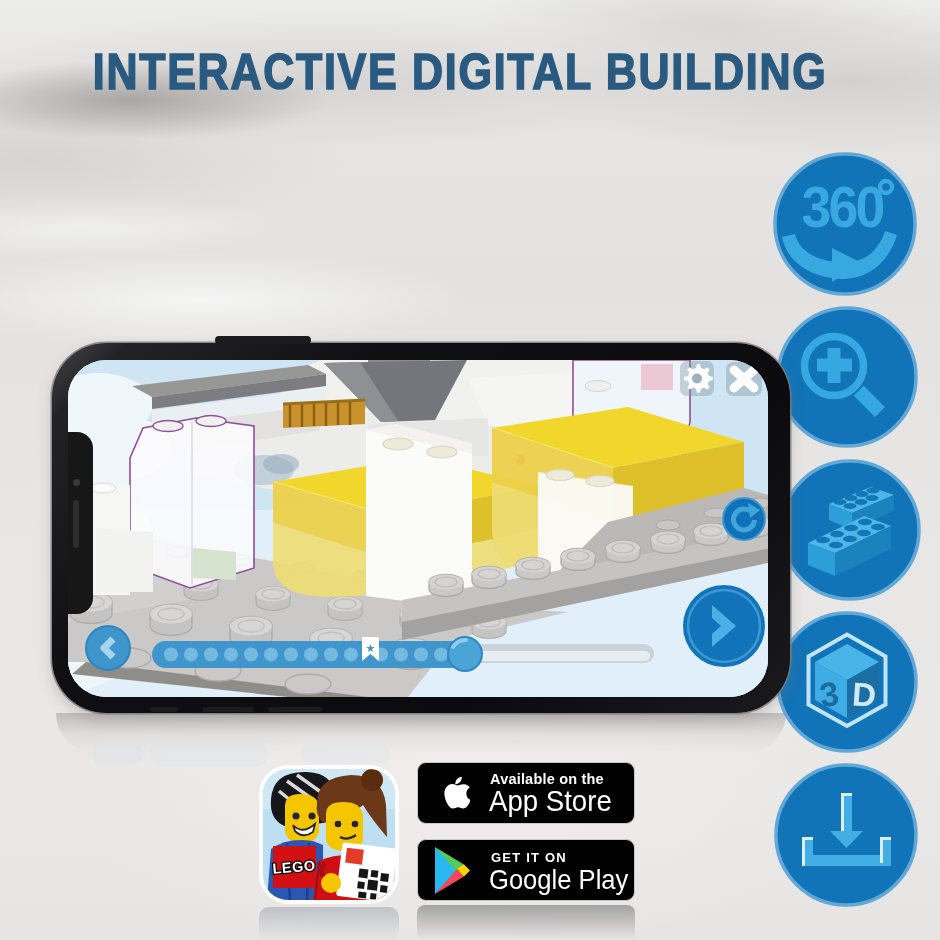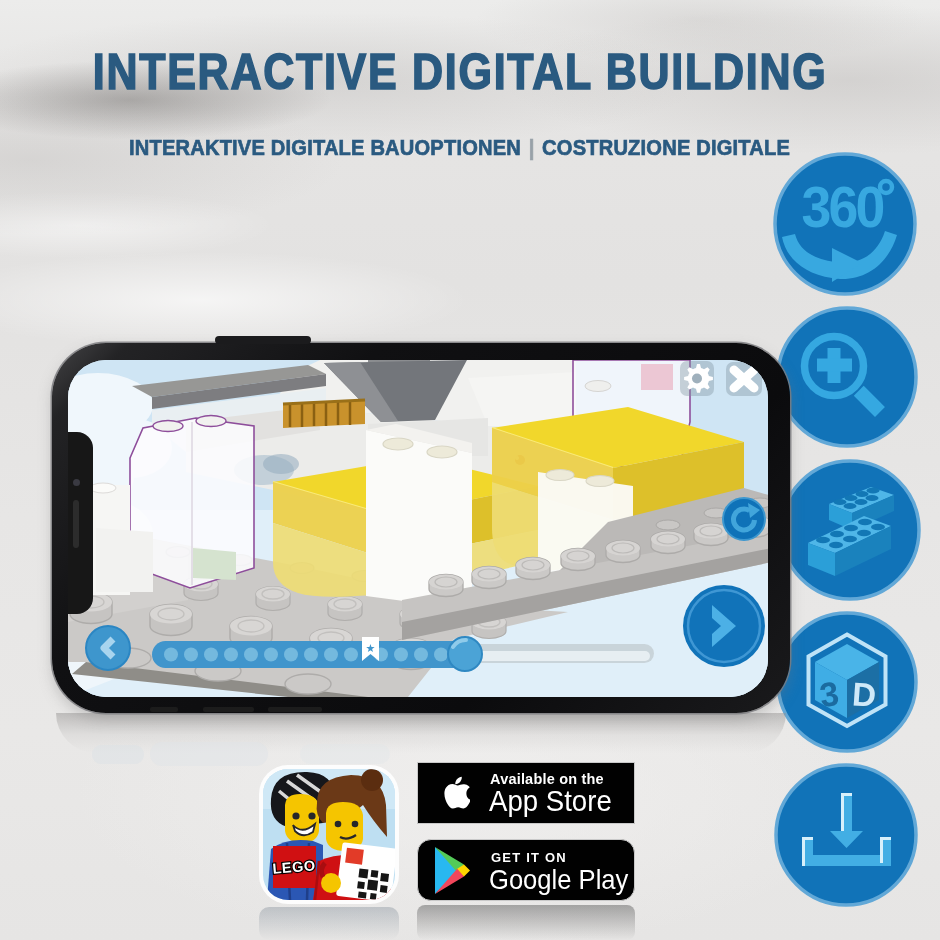--- a/index.html
+++ b/index.html
@@ -22,21 +22,20 @@
     radial-gradient(ellipse 260px 45px at 80px 225px, rgba(255,255,255,.5), rgba(255,255,255,0) 75%),
     radial-gradient(ellipse 500px 200px at 470px 790px, rgba(240,239,238,.85), rgba(240,239,238,0) 80%),
     linear-gradient(180deg, #ececeb 0%, #e6e5e4 10%, #e3e2e1 30%, #e7e6e5 55%, #e9e8e7 78%, #e6e5e4 100%);
 "></div>
 
 <div class="abs" style="left:-10px;top:43px;width:940px;text-align:center;">
   <span style="display:inline-block;white-space:nowrap;font-weight:bold;font-size:50px;letter-spacing:2px;color:#2a5a80;-webkit-text-stroke:1.6px #2a5a80;transform:scaleX(0.86);transform-origin:50% 50%;">INTERACTIVE DIGITAL BUILDING</span>
 </div>
 
 <div id="subs" class="abs" style="left:0;top:136px;width:920px;text-align:center;color:#2a5a80;font-weight:bold;font-size:21.5px;line-height:25.2px;-webkit-text-stroke:0.7px #2a5a80;">
-  <div><span class="sl">INTERAKTIVE DIGITALE BAUOPTIONEN <b>|</b> COSTRUZIONE DIGITALE</span></div>
 </div>
 <style>
   .sl{display:inline-block;white-space:nowrap;transform:scaleX(0.935);transform-origin:50% 50%;letter-spacing:0.2px;}
   .sl b{color:#98a1a8;font-weight:bold;padding:0 2px;-webkit-text-stroke:0.7px #98a1a8;}
 </style>
 
 <svg class="abs" style="left:772px;top:151px;" width="146" height="146" viewBox="0 0 146 146">
   <circle cx="73" cy="73" r="70" fill="#1173b8" stroke="#62a8d7" stroke-width="3.5"></circle>
   <text x="70" y="76" font-family="Liberation Sans" font-size="57" font-weight="bold" fill="#38a8e0" text-anchor="middle" style="letter-spacing:-3px" transform="scale(0.94,1)" transform-origin="70 76">360</text>
   <circle cx="114" cy="36" r="6" fill="none" stroke="#38a8e0" stroke-width="4.5"></circle>
@@ -420,32 +419,32 @@
         <rect x="102" y="127" width="8" height="6"></rect>
         <rect x="114" y="127" width="6" height="6"></rect>
       </g>
     </g>
 
     <circle cx="72" cy="118" r="10" fill="#f5c500"></circle>
     <path d="M64 112 Q60 104 66 98" stroke="#a90d10" stroke-width="5" fill="none"></path>
   </g>
 </svg>
 
-<div class="abs" style="left:417px;top:762px;width:218px;height:62px;background:#010101;border-radius:1px;border:1.5px solid #c9c9c9;box-sizing:border-box;">
+<div class="abs" style="left:417px;top:762px;width:218px;height:62px;background:#010101;border-radius:9px;border:1.5px solid #c9c9c9;box-sizing:border-box;">
   <svg class="abs" style="left:22px;top:7px;" width="30" height="47" viewBox="0 0 40 47">
     <g fill="#fff" transform="scale(1.05)">
       <path d="M25.5 7.7c1.4-1.7 2.4-4.1 2.1-6.5-2 .1-4.5 1.4-6 3.1-1.3 1.5-2.5 3.9-2.2 6.2 2.3.2 4.6-1.1 6.1-2.8z"></path>
       <path d="M22.5 12.1c-1.6 0-4.1-1.8-6.7-1.8-3.5 0-6.7 2-8.5 5.2-3.6 6.3-.9 15.6 2.6 20.7 1.7 2.5 3.8 5.3 6.5 5.2 2.6-.1 3.6-1.7 6.7-1.7 3.1 0 4 1.7 6.7 1.6 2.8 0 4.6-2.5 6.3-5 2-2.9 2.8-5.7 2.8-5.8-.1 0-5.4-2.1-5.4-8.2 0-5.1 4.2-7.6 4.4-7.7-2.4-3.5-6.1-3.9-7.4-4-3.1-.3-6.1 1.5-8 1.5z"></path>
     </g>
   </svg>
   <div class="abs" style="left:72px;top:8px;color:#fff;font-size:14.5px;font-weight:bold;white-space:nowrap;letter-spacing:0.2px;">Available on the</div>
   <div class="abs" style="left:71px;top:21px;color:#fff;font-size:30px;white-space:nowrap;transform:scaleX(0.92);transform-origin:0 0;letter-spacing:0px;">App Store</div>
 </div>
 
-<div class="abs" style="left:417px;top:839px;width:218px;height:62px;background:#010101;border-radius:14px;border:1.5px solid #c9c9c9;box-sizing:border-box;">
+<div class="abs" style="left:417px;top:839px;width:218px;height:62px;background:#010101;border-radius:9px;border:1.5px solid #c9c9c9;box-sizing:border-box;">
   <svg class="abs" style="left:15px;top:6px;" width="38" height="49" viewBox="0 0 38 49">
     <polygon points="2,1 2,48 26,24.5" fill="#28b8f0"></polygon>
     <polygon points="2,1 31,18.5 24.2,26.3" fill="#54cb58"></polygon>
     <polygon points="24.2,22.7 31,18.5 37,24.5 31,30.5 24.2,26.3" fill="#ffd500"></polygon>
     <polygon points="2,48 31,30.5 24.2,22.7" fill="#f2475c"></polygon>
   </svg>
   <div class="abs" style="left:73px;top:10px;color:#fff;font-size:13px;font-weight:bold;letter-spacing:1.2px;white-space:nowrap;">GET IT ON</div>
   <div class="abs" style="left:71px;top:24px;color:#fff;font-size:27.5px;white-space:nowrap;transform:scaleX(0.93);transform-origin:0 0;">Google Play</div>
 </div>
 

